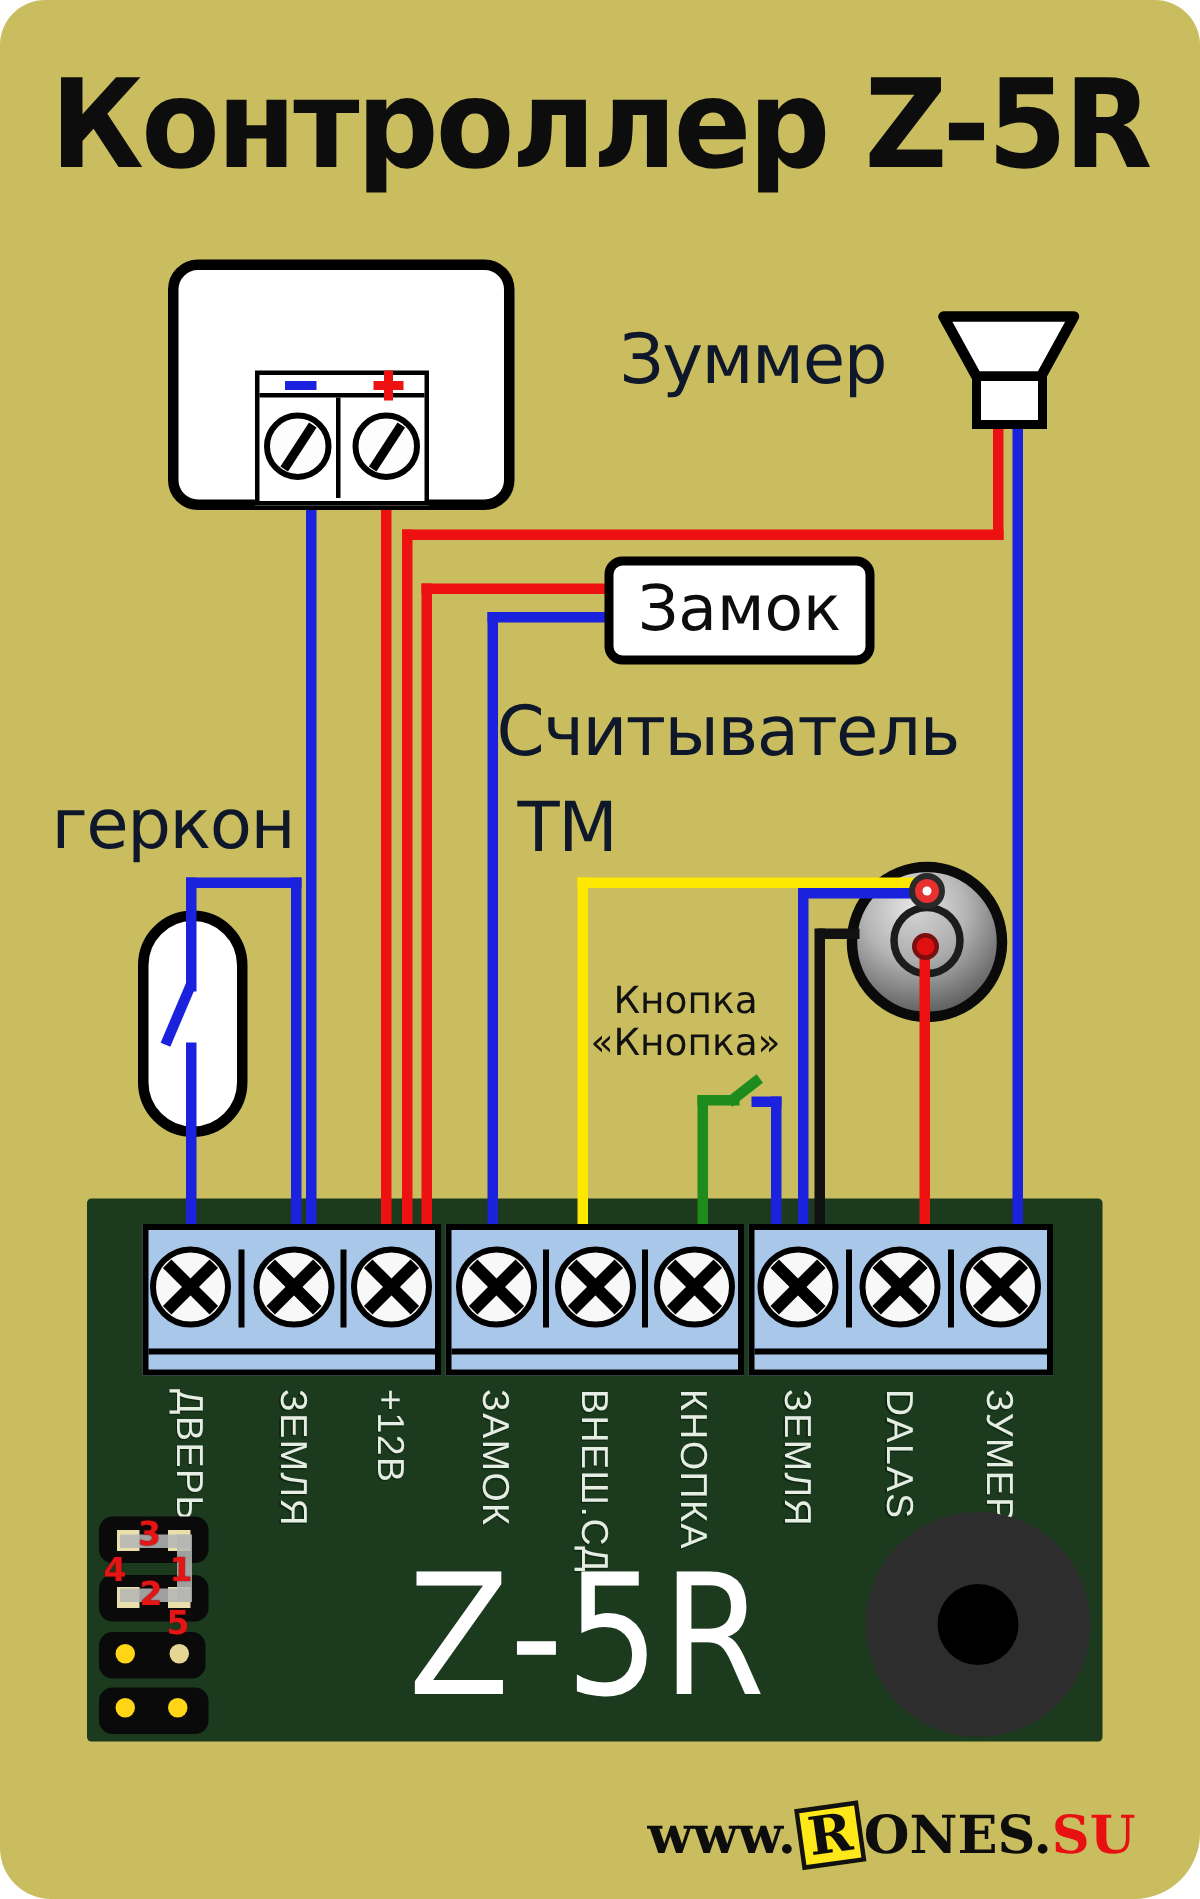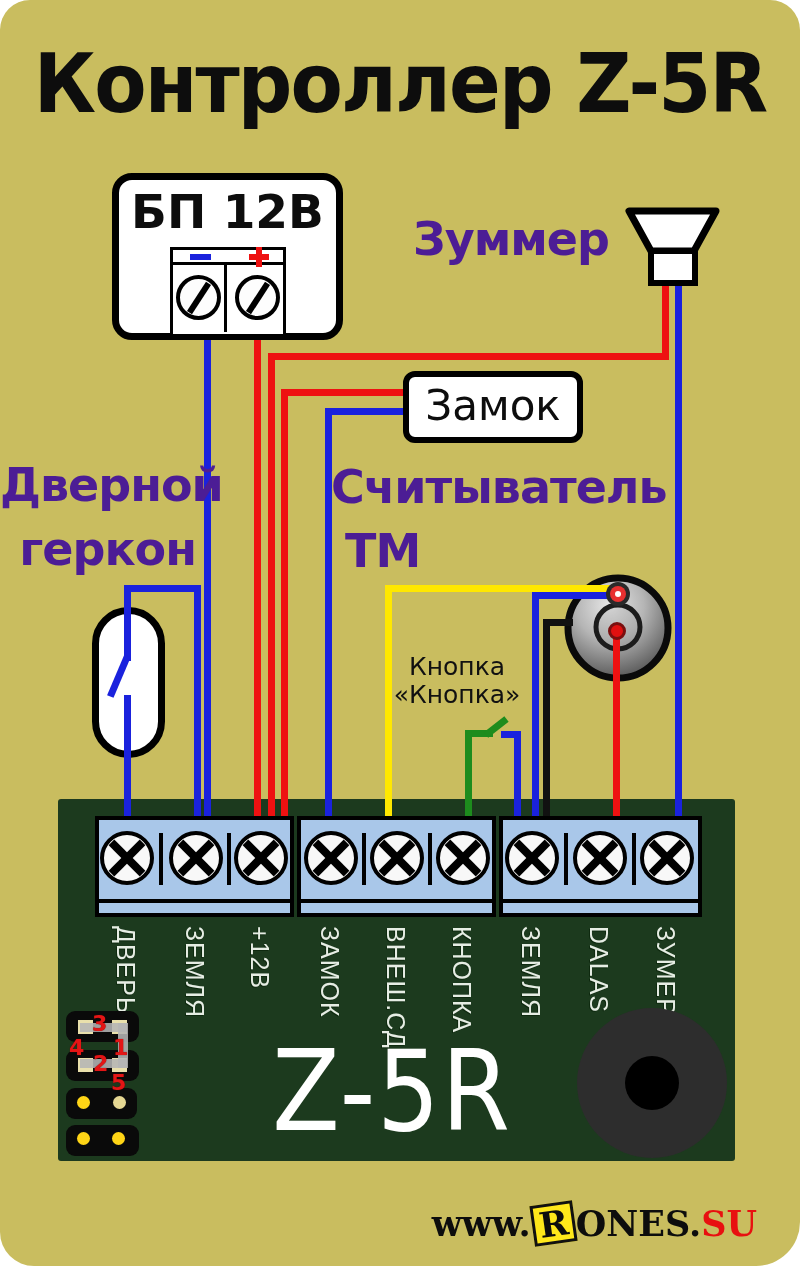--- a/index.html
+++ b/index.html
@@ -17,21 +17,21 @@
   .cg { background:#1d8c1d; }
   .ck { background:#111111; }
 
   
   .wbox { position:absolute; background:#ffffff; border:7px solid #000; }
 
   .title { position:absolute; left:0; top:36px; width:800px; text-align:center;
            font-size:82px; font-weight:bold; letter-spacing:-2px; color:#0d0d0d;
            transform:scaleX(.93); white-space:nowrap; }
 
-  .devlabel { position:absolute; color:#4c1d95; font-size:46px; font-weight:700; letter-spacing:-1px; }
+  .devlabel { position:absolute; color:#0f172a; font-size:46px; font-weight:400; letter-spacing:-1px; }
 
   
   .psu-inner { position:absolute; left:170px; top:247px; width:116px; height:90px;
                background:#fff; border:3px solid #000; }
   .pscrew { position:absolute; width:45px; height:45px; background:#fdfdfd;
             border:4px solid #000; border-radius:50%; }
   .pscrew::before { content:''; position:absolute; left:50%; top:50%; width:6px; height:35px;
                     background:#000; transform:translate(-50%,-50%) rotate(33deg); }
 
   
@@ -132,21 +132,20 @@
   <div class="w cy" style="left:385px;top:585px;width:7px;height:233px;"></div>
 
   <div class="w cg" style="left:465px;top:730px;width:7px;height:88px;"></div>
   <div class="w cg" style="left:465px;top:730px;width:28px;height:7px;"></div>
   <div class="w cg" style="left:503px;top:719px;width:7px;height:26px;transform-origin:top center;transform:rotate(52deg);"></div>
 
   <div class="w ck" style="left:545px;top:619px;width:28px;height:7px;"></div>
   <div class="w ck" style="left:543px;top:619px;width:7px;height:199px;"></div>
 
   <div class="wbox" style="left:112px; top:173px; width:231px; height:167px; border-radius:20px;"></div>
-  <div class="abs" style="left:112px; top:184px; width:231px; text-align:center; font-size:47px; font-weight:600; color:#0d0d0d;">БП 12В</div>
   <div class="psu-inner"></div>
   <div class="abs" style="left:173px;top:262px;width:110px;height:3px;background:#000;"></div>
   <div class="abs cb" style="left:190px;top:254px;width:21px;height:6px;"></div>
   <div class="abs cr" style="left:249px;top:254px;width:20px;height:6px;"></div>
   <div class="abs cr" style="left:256px;top:247px;width:6px;height:20px;"></div>
   <div class="abs" style="left:224px;top:265px;width:3px;height:67px;background:#000;"></div>
   <div class="pscrew" style="left:176px;top:275px;"></div>
   <div class="pscrew" style="left:235px;top:275px;"></div>
 
   <div class="wbox" style="left:403px; top:371px; width:180px; height:72px; border-radius:12px; border-width:6px;"></div>
@@ -220,21 +219,20 @@
   <div class="jdot" style="left:77px;top:1132px;"></div>
   <div class="jdot" style="left:112px;top:1132px;"></div>
 
   <div class="board-name">Z-5R</div>
 
   <div class="onboard-buzzer">
     <div class="onboard-buzzer-hole"></div>
   </div>
 
   <div class="devlabel" style="left:413px; top:212px;">Зуммер</div>
-  <div class="devlabel" style="left:0px; top:458px; width:196px; text-align:right;">Дверной</div>
   <div class="devlabel" style="left:0px; top:522px; width:196px; text-align:right;">геркон</div>
   <div class="devlabel" style="left:331px; top:460px; width:300px; text-align:center;">Считыватель</div>
   <div class="devlabel" style="left:345px; top:524px; width:300px; ">ТМ</div>
   <div class="btn-label" style="top:652px;">Кнопка</div>
   <div class="btn-label" style="top:680px;">«Кнопка»</div>
 
   <div class="title">Контроллер Z-5R</div>
 
   <div class="watermark"><span>www.</span><span class="wm-rbox">R</span><span>ONES.</span><span class="wm-su">SU</span></div>
 

